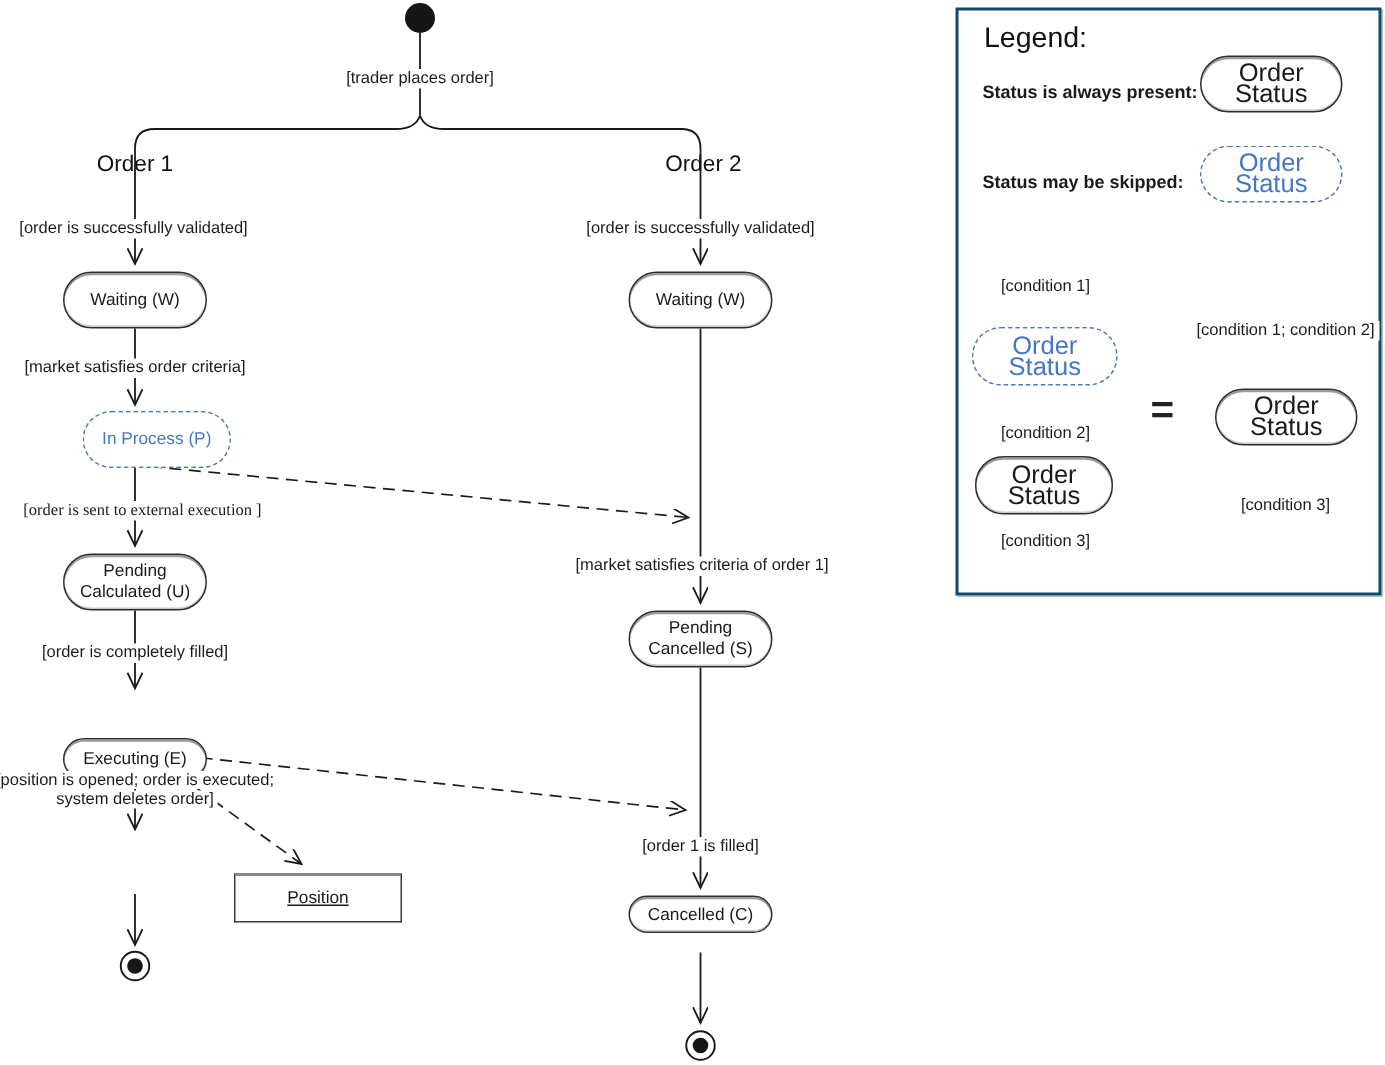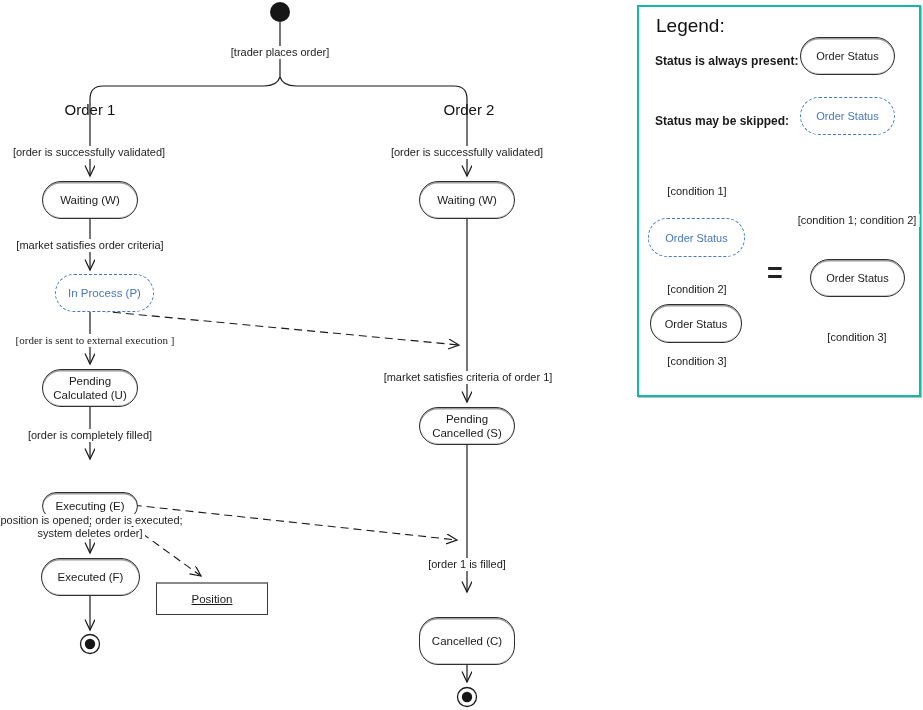--- a/index.html
+++ b/index.html
@@ -30,27 +30,27 @@
   }
   .object-box{
     position:absolute;box-sizing:border-box;background:#fff;
     border:1.3px solid #3a3a3a;border-top:2.5px solid #8a8a8a;
     display:flex;align-items:center;justify-content:center;
     font-size:11.5px;
   }
   .object-box .u{text-decoration:underline;}
   .legend-box{
     position:absolute;left:637px;top:5px;width:284px;height:392px;
-    box-sizing:border-box;border:2px solid #14b8a6;background:#fff;
+    box-sizing:border-box;border:2px solid #0c4a6e;background:#fff;
     box-shadow:1px 1px 0 #bdbdbd;
     text-decoration:underline;
   }
   .legend-title{position:absolute;left:17px;top:8px;font-size:19px;color:#111;}
   .legend-label{position:absolute;font-size:12px;font-weight:bold;white-space:nowrap;}
-  .legend-box .state{font-size:11px;}
+  .legend-box .state{font-size:17px;}
   .equals{position:absolute;font-size:27px;font-weight:bold;color:#222;}
 </style>
 </head>
 <body>
 
 <div id="stage" style="--blue: #4677c0;">
 
   <svg id="wires" viewBox="0 0 923 710" xmlns="http://www.w3.org/2000/svg">
     <defs>
       <marker id="arr" markerWidth="14" markerHeight="12" refX="11.5" refY="5" orient="auto" markerUnits="userSpaceOnUse">
@@ -106,37 +106,36 @@
     <span>Calculated (U)</span>
   </div>
 
   <div class="guard" style="left:90px;top:429px;">[order is completely filled]</div>
   <div class="state" style="left:42px;top:492px;width:96px;height:28px;">Executing (E)</div>
 
   <div class="guard multi" style="left:90px;top:514px;">
     <span>[position is opened; order is executed;</span><br>
     <span>system deletes order]</span>
   </div>
-  <div class="state" style="left:41px;top:558px;width:99px;height:38px;">Executed (F)</div>
 
   <div class="object-box" style="left:156px;top:582px;width:112px;height:33px;">
     <span class="u">Position</span>
   </div>
 
   <div class="guard" style="left:467px;top:146px;">[order is successfully validated]</div>
   <div class="state" style="left:419px;top:181px;width:96px;height:38px;">Waiting (W)</div>
 
   <div class="guard" style="left:468px;top:371px;">[market satisfies criteria of order 1]</div>
   <div class="state" style="left:419px;top:407px;width:96px;height:38px;">
     <span>Pending</span>
     <span>Cancelled (S)</span>
   </div>
 
   <div class="guard" style="left:467px;top:558px;">[order 1 is filled]</div>
-  <div class="state" style="left:419px;top:597px;width:96px;height:48px;margin-top:20px;">Cancelled (C)</div>
+  <div class="state" style="left:419px;top:597px;width:96px;height:25px;">Cancelled (C)</div>
 
   <div class="legend-box">
     <div class="legend-title">Legend:</div>
 
     <div class="legend-label" style="left:16px;top:47px;">Status is always present:</div>
     <div class="state" style="left:161px;top:30px;width:95px;height:38px;">Order Status</div>
 
     <div class="legend-label" style="left:16px;top:107px;">Status may be skipped:</div>
     <div class="state skippable" style="left:161px;top:90px;width:95px;height:38px;">Order Status</div>
 

